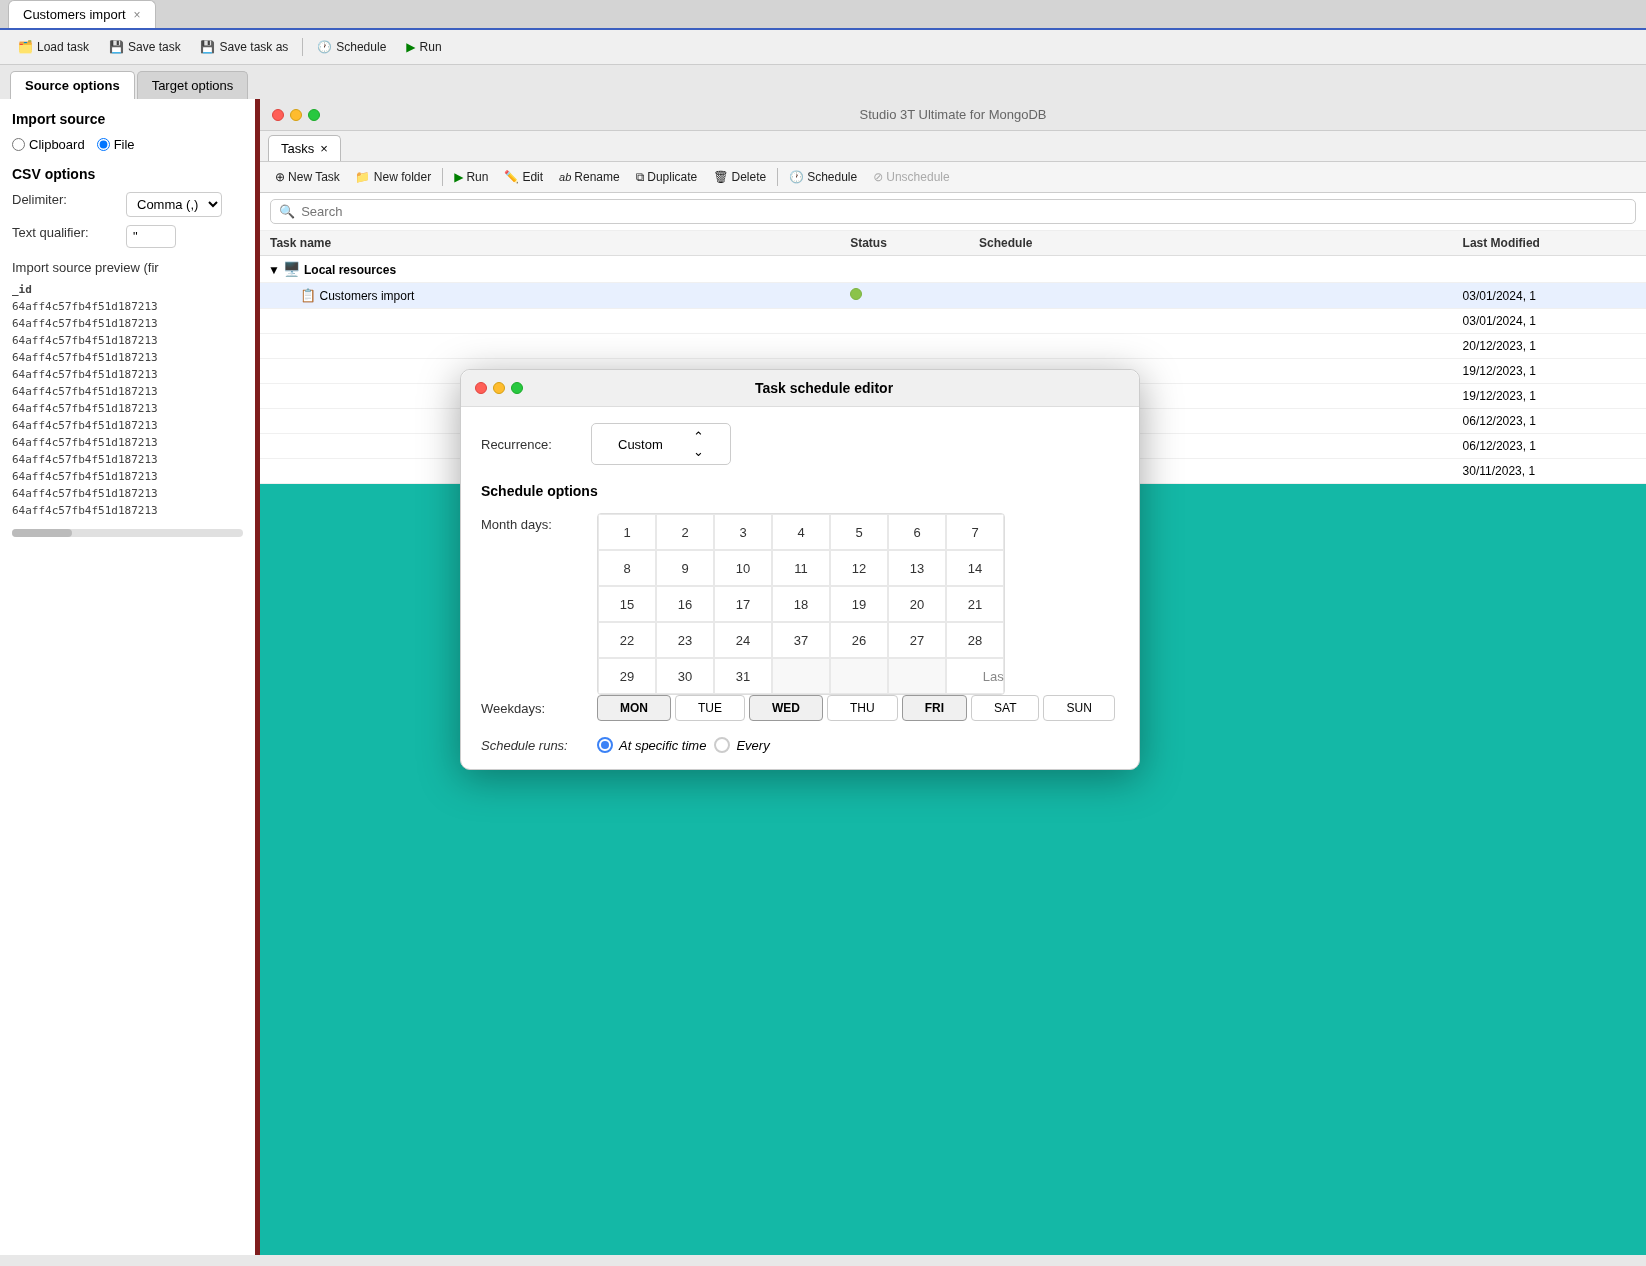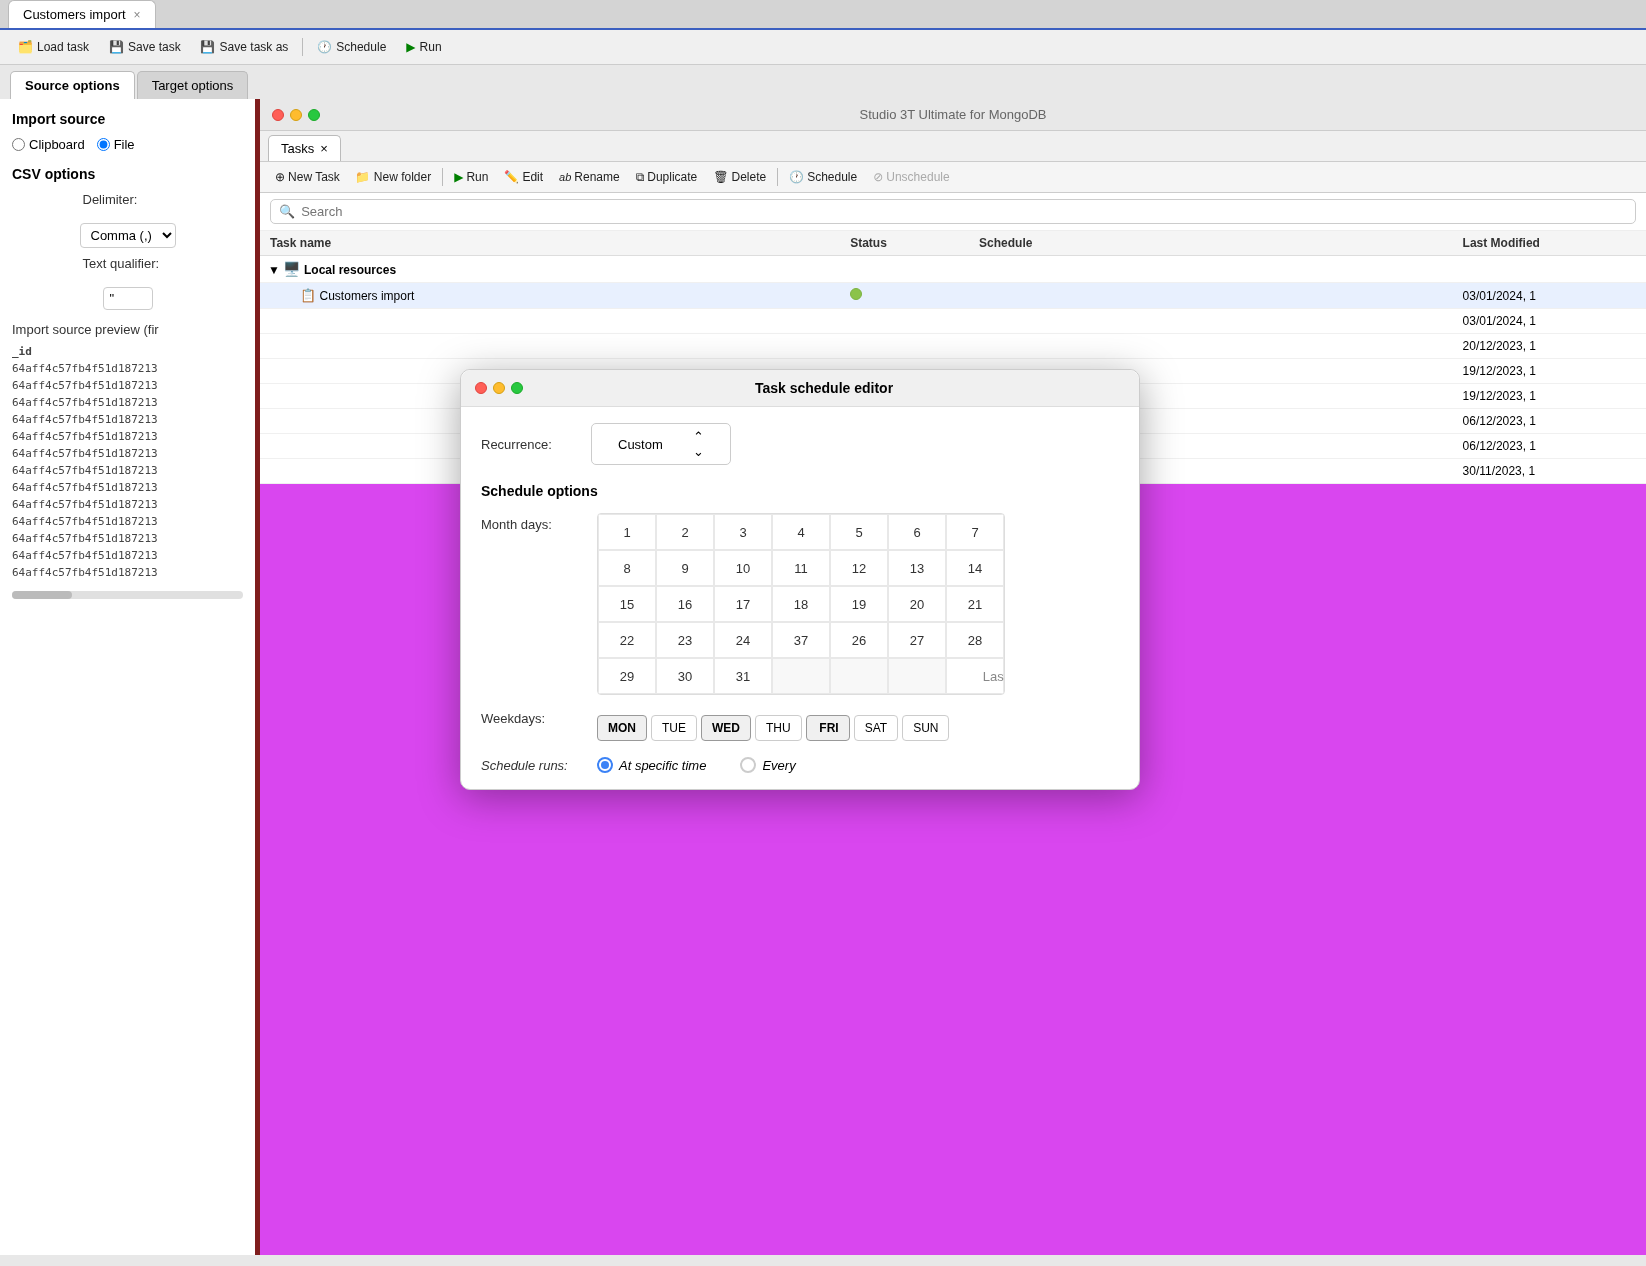--- a/index.html
+++ b/index.html
@@ -21,33 +21,33 @@
     .main-tab.active { background: white; font-weight: 600; }
 
     
     .content { display: flex; background: white; height: calc(1266px - 110px); }
 
     
     .left-panel { width: 260px; border-right: 5px solid #7f1d1d; padding: 12px; background: white; flex-shrink: 0; overflow: hidden; }
     .section-title { font-weight: 700; font-size: 14px; margin-bottom: 10px; }
     .radio-group { display: flex; gap: 12px; align-items: center; margin-bottom: 14px; }
     .radio-label { display: flex; align-items: center; gap: 4px; font-size: 13px; }
-    .form-row { display: flex; align-items: center; margin-bottom: 8px; gap: 16px; flex-direction: column; }
+    .form-row { display: flex; margin-bottom: 8px; gap: 24px; }
     .form-label { font-size: 13px; color: #333; min-width: 90px; }
     .form-select { border: 1px solid #ccc; border-radius: 4px; padding: 3px 6px; font-size: 13px; background: white; }
     .preview-title { font-size: 13px; margin: 12px 0 6px 0; color: #333; }
     .preview-list { font-size: 12px; color: #333; }
     .preview-item { padding: 2px 0; font-family: monospace; font-size: 11px; color: #444; white-space: nowrap; overflow: hidden; }
     .preview-item.header { font-weight: bold; }
 
     
     .right-area { flex: 1; background: #e0e0e0; position: relative; overflow: hidden; }
 
     
-    .studio-window { position: absolute; top: 0; left: 0; right: 0; bottom: 0; background: #d946ef; }
+    .studio-window { position: absolute; top: 0; left: 0; right: 0; bottom: 0; background: #14b8a6; }
     .studio-titlebar { background: #e8e8e8; padding: 8px 12px; display: flex; align-items: center; justify-content: center; border-bottom: 1px solid #ccc; }
     .traffic-lights { display: flex; gap: 6px; position: absolute; left: 12px; }
     .traffic-light { width: 12px; height: 12px; border-radius: 50%; }
     .tl-close { background: #ff5f57; border: 1px solid #e0443e; }
     .tl-min { background: #febc2e; border: 1px solid #d4a012; }
     .tl-max { background: #28c840; border: 1px solid #1aab29; }
     .studio-title { font-size: 13px; color: #666; font-weight: 500; }
 
     
     .tasks-panel { background: white; margin: 0; }
@@ -86,26 +86,26 @@
     .calendar-section { display: flex; gap: 16px; margin-bottom: 0; align-items: flex-start; }
     .calendar-label { font-size: 13px; color: #333; min-width: 100px; padding-top: 4px; }
     .calendar-grid { border: 1px solid #ddd; border-radius: 4px; overflow: hidden; }
     .cal-row { display: flex; }
     .cal-cell { width: 58px; height: 36px; display: flex; align-items: center; justify-content: center; font-size: 13px; border: 0.5px solid #e8e8e8; cursor: pointer; color: #333; }
     .cal-cell.last { color: #888; padding-left: 40px; }
 
     .weekdays-section { display: flex; gap: 16px; margin-bottom: 16px; align-items: center; }
     .weekdays-label { font-size: 13px; color: #333; min-width: 100px; }
     .weekday-btns { display: flex; gap: 4px; }
-    .weekday-btn { border: 1px solid #ccc; border-radius: 4px; padding: 5px 10px; font-size: 12px; cursor: pointer; background: white; min-width: 44px; text-align: right; margin-top: 20px; }
+    .weekday-btn { border: 1px solid #ccc; border-radius: 4px; padding: 5px 22px; font-size: 12px; cursor: pointer; background: white; min-width: 44px; text-align: right; }
     .weekday-btn.active { background: #f0f0f0; font-weight: 600; border-color: #999; }
 
     .runs-section { display: flex; gap: 16px; margin-bottom: 0; align-items: center; font-style: italic; }
     .runs-label { font-size: 13px; color: #333; min-width: 100px; }
-    .runs-options { display: flex; gap: 34px; align-items: flex-end; }
+    .runs-options { display: flex; gap: 8px; align-items: flex-end; }
     .radio-opt { display: flex; align-items: center; gap: 6px; font-size: 13px; }
     .radio-dot { width: 16px; height: 16px; border-radius: 50%; border: 2px solid #ccc; display: inline-block; position: relative; }
     .radio-dot.selected { border-color: #3b82f6; background: white; }
     .radio-dot.selected::after { content: ''; width: 8px; height: 8px; border-radius: 50%; background: #3b82f6; position: absolute; top: 2px; left: 2px; }
 
     .scrollbar-h { height: 8px; background: #e0e0e0; border-radius: 4px; margin-top: 4px; }
     .scrollbar-thumb { height: 8px; width: 60px; background: #bbb; border-radius: 4px; }
   </style>
 </head>
 <body>

